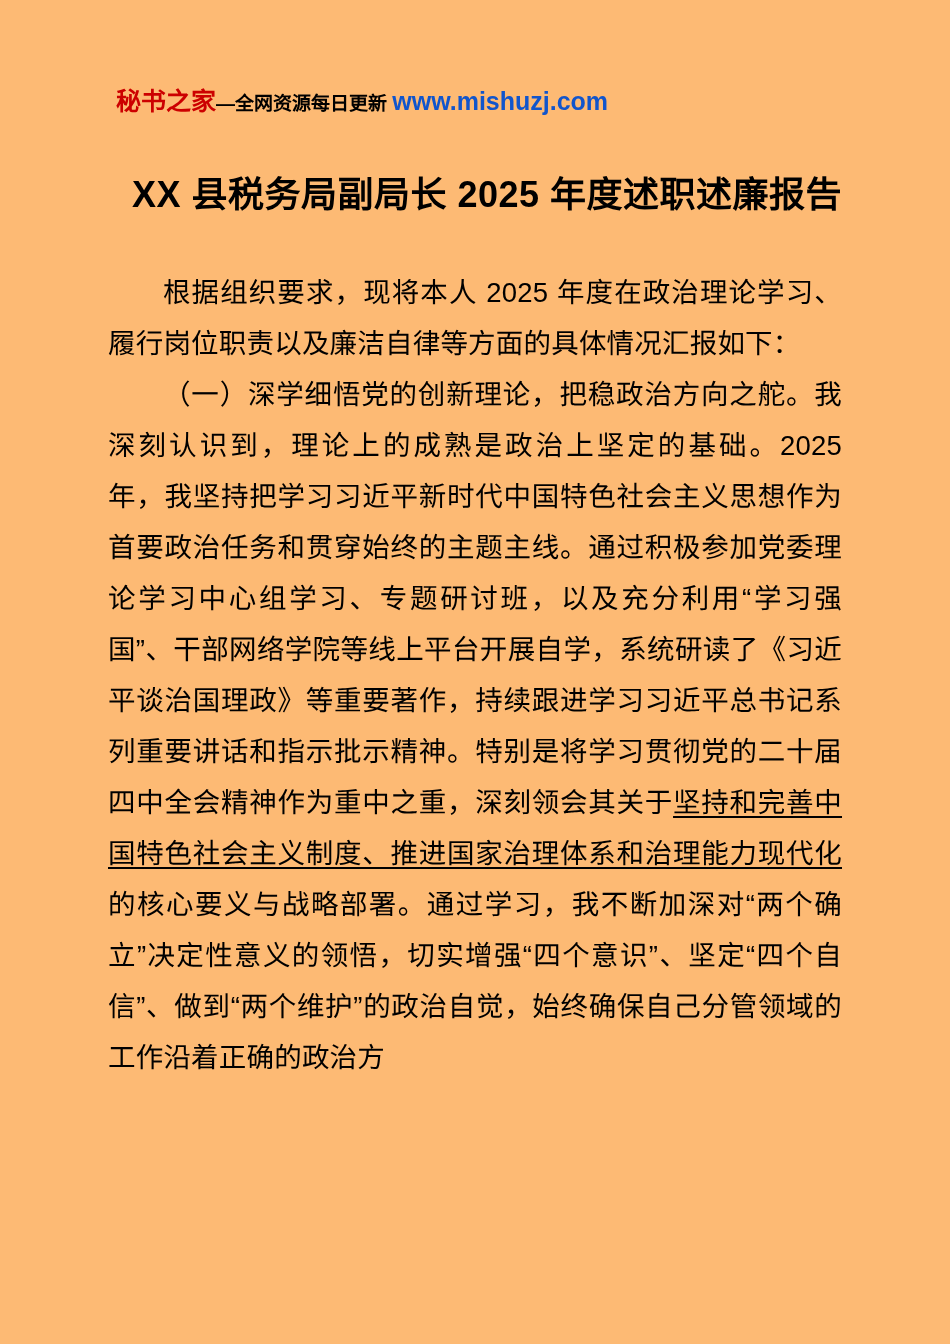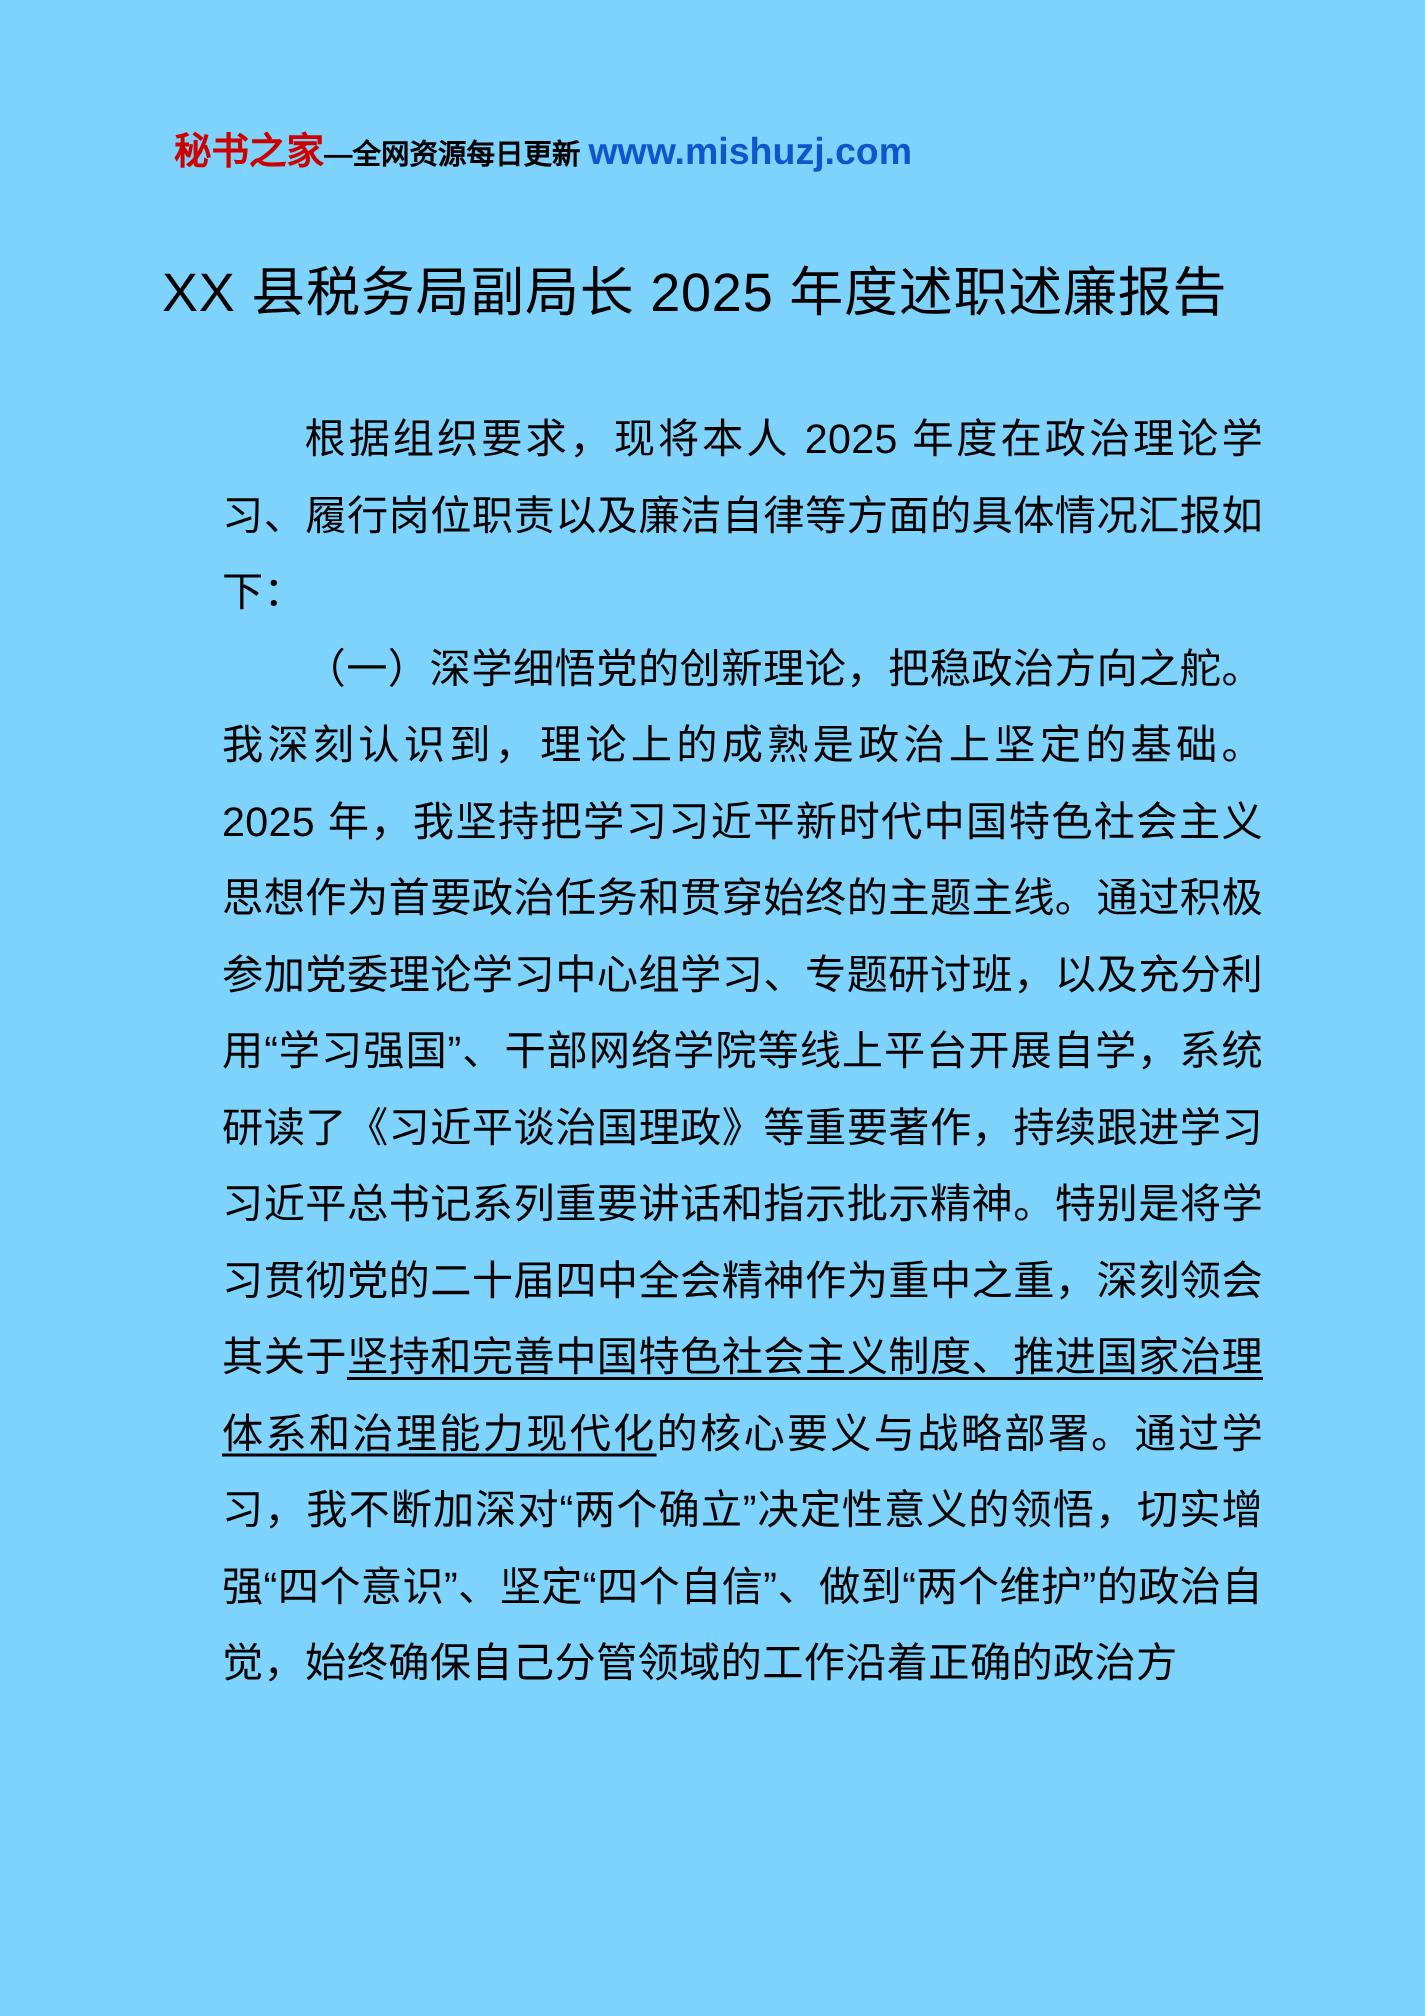--- a/index.html
+++ b/index.html
@@ -13,21 +13,21 @@
     font-family: "Liberation Sans", "DejaVu Sans", sans-serif;
     color: #000000;
     position: relative;
     overflow: hidden;
   }
   .page {
     box-sizing: border-box;
     width: 950px;
     height: 1344px;
     padding: 86px 108px 40px 108px;
-    background: #7dd3fc;
+    background: #fdba74;
   }
   .watermark {
     font-size: 25px;
     line-height: 1.2;
     margin: 0 0 0 8px;
     white-space: nowrap;
     font-weight: 700;
   }
   .wm-brand {
     color: #cc0000;
@@ -38,40 +38,39 @@
     font-size: 19px;
     font-weight: 700;
   }
   .wm-url {
     color: #1155cc;
     font-weight: 700;
     font-size: 25px;
   }
   .doc-title {
     margin: 56px 0 0 0;
-    text-align: left;
+    text-align: right;
     font-size: 36px;
-    font-weight: 400;
+    font-weight: 700;
     letter-spacing: 0.5px;
     line-height: 1.3;
   }
   .body-text {
     margin: 0;
     font-size: 27.5px;
     line-height: 51px;
     text-align: justify;
     text-justify: inter-ideograph;
     letter-spacing: 0.2px;
   }
   .first-para {
     margin-top: 48px;
   }
   .indent2 {
     text-indent: 2em;
-    margin-left: 40px;
   }
   .bold {
     font-weight: 400;
   }
   .underline {
     text-decoration: underline;
     text-underline-offset: 4px;
   }
 </style>
 </head>

